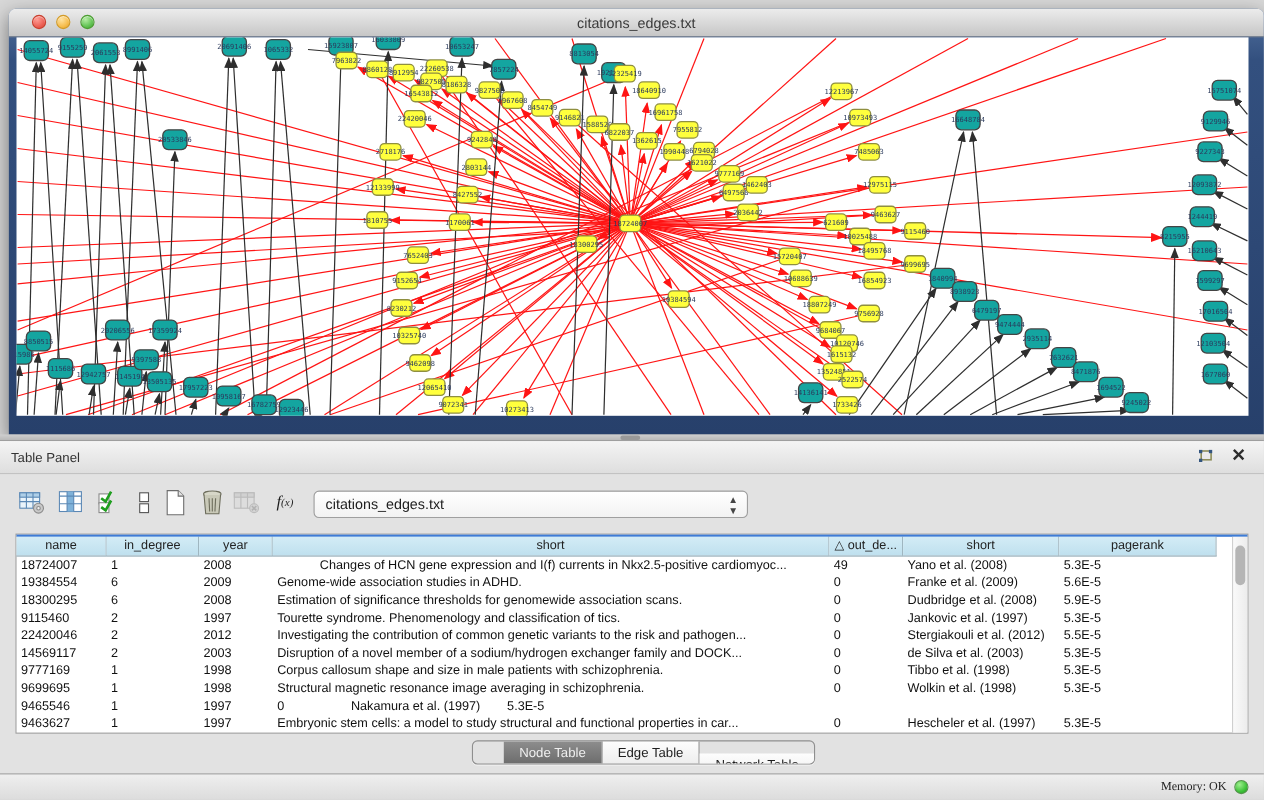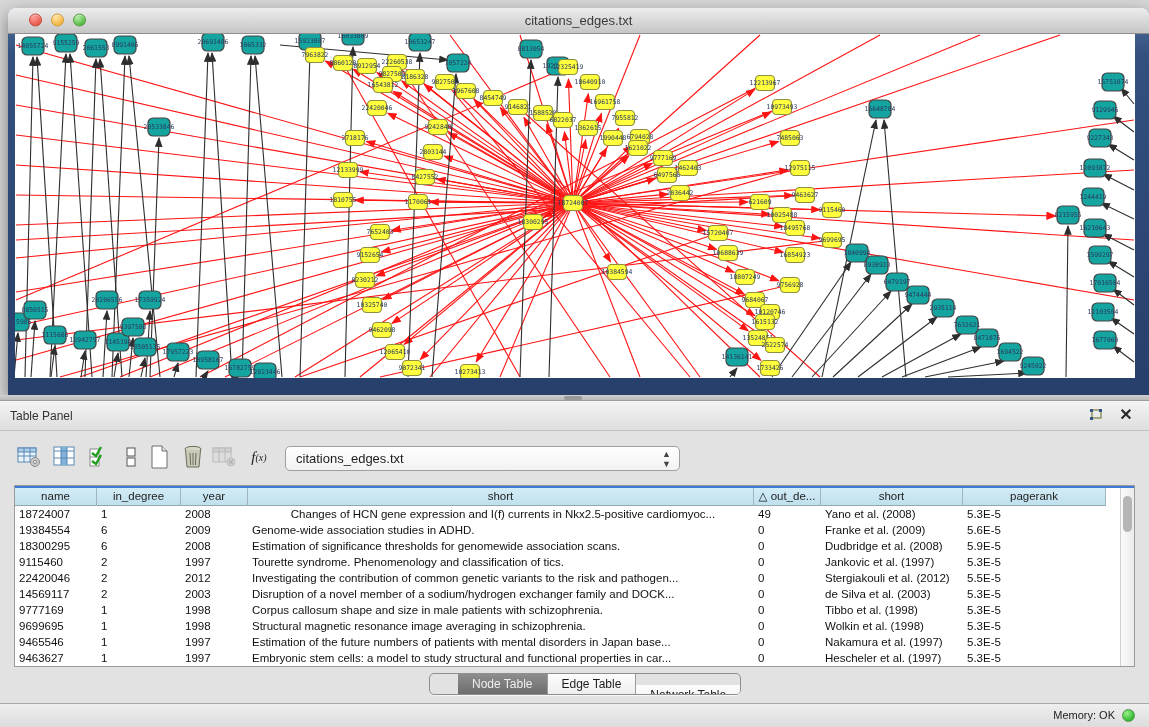--- a/index.html
+++ b/index.html
@@ -72,21 +72,21 @@
   #tab-strip { position:absolute; left:429px; top:272px; height:22px; display:flex;
     border:1px solid #8f8f8f; border-radius:5px; overflow:hidden;
     box-shadow:0 1px 0 rgba(255,255,255,.7); }
   .seg { height:100%; font-size:12px; line-height:20px; text-align:center; padding:0 14px;
     background:linear-gradient(#fdfdfd,#eeeeee); color:#1d1d1d; border-right:1px solid #9b9b9b; }
   .seg:last-child { border-right:none;margin-top:11px; }
   .seg.active { background:linear-gradient(#8d8d8d,#6d6d6d); color:#efefef;margin-left:28px; }
 
   
   #status-bar { position:absolute; left:0; top:703px; width:1149px; height:24px;
-    background:linear-gradient(#efefef,#dcdcdc); border-top:1px solid #a8a8a8; }
+    background:linear-gradient(#efefef,#dcdcdc); border-top:1px solid #a8a8a8;font-family:Liberation Serif, serif; }
   #memory-label { position:absolute; right:34px; top:5px; font-size:11px; color:#222; }
   #memory-dot { position:absolute; right:14px; top:5px; width:13px; height:13px; border-radius:50%;
     background:radial-gradient(circle at 35% 30%,#9ef08e,#3fc23a 60%,#1d9a1f); border:1px solid #55944c; }
 </style>
 </head>
 <body>
 
 <div id="stage">
 
   <div id="net-window">
@@ -897,21 +897,20 @@
             <div class="gcell" style="width: 67px;">1998</div>
             <div class="gcell" style="width: 506px;">Structural magnetic resonance image averaging in schizophrenia.</div>
             <div class="gcell" style="width: 67px;">0</div>
             <div class="gcell" style="width: 142px;">Wolkin et al. (1998)</div>
             <div class="gcell" style="width: 143px;">5.3E-5</div>
           </div>
           <div class="grow">
             <div class="gcell" style="width: 82px;">9465546</div>
             <div class="gcell" style="width: 84px;">1</div>
             <div class="gcell" style="width: 67px;">1997</div>
-            <div class="gcell" style="width: 506px;">Estimation of the future numbers of patients with mental disorders in Japan base...</div>
             <div class="gcell" style="width: 67px;">0</div>
             <div class="gcell" style="width: 142px;">Nakamura et al. (1997)</div>
             <div class="gcell" style="width: 143px;">5.3E-5</div>
           </div>
           <div class="grow">
             <div class="gcell" style="width: 82px;">9463627</div>
             <div class="gcell" style="width: 84px;">1</div>
             <div class="gcell" style="width: 67px;">1997</div>
             <div class="gcell" style="width: 506px;">Embryonic stem cells: a model to study structural and functional properties in car...</div>
             <div class="gcell" style="width: 67px;">0</div>

